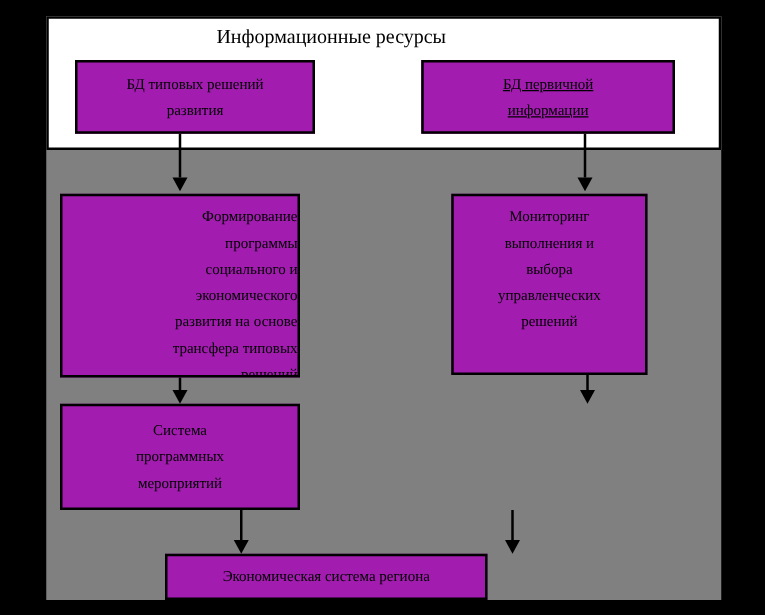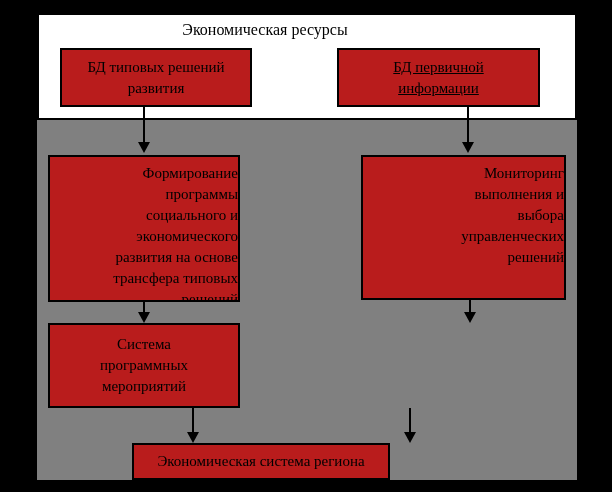--- a/index.html
+++ b/index.html
@@ -39,41 +39,41 @@
     left: 37px;
     top: 19px;
     width: 456px;
     text-align: center;
     font-size: 16px;
     line-height: 21px;
     white-space: nowrap;
   }
   .node {
     position: absolute;
-    background: #b91c1c;
+    background: #a21caf;
     border: 2px solid #000000;
     box-sizing: border-box;
     text-align: center;
-    font-size: 15px;
+    font-size: 12px;
     line-height: 21px;
     white-space: pre-line;
     overflow: hidden;
   }
   .node.center {
     display: flex;
     align-items: center;
     justify-content: center;
   }
   .node.topalign {
     padding-top: 6px;
   }
   .box-db-typical   { left: 60px;  top: 48px;  width: 192px; height: 59px; }
   .box-db-primary   { left: 337px; top: 48px;  width: 203px; height: 59px; text-decoration: underline; }
   .box-formation    { left: 48px;  top: 155px; width: 192px; height: 147px; text-align: right; }
-  .box-monitor-sel  { left: 361px; top: 155px; width: 205px; height: 145px; text-align: right; }
+  .box-monitor-sel  { left: 361px; top: 155px; width: 157px; height: 145px; }
   .box-measures     { left: 48px;  top: 323px; width: 192px; height: 85px; }
   .box-monitor-prog { left: 337px; top: 323px; width: 239px; height: 85px; }
   .box-econ         { left: 132px; top: 443px; width: 258px; height: 37px; }
 
   .arrow {
     position: absolute;
     width: 12px;
     display: flex;
     flex-direction: column;
     align-items: center;
@@ -99,21 +99,21 @@
   .arrow-6 { left: 404px; top: 408px; height: 35px; }
 </style>
 </head>
 <body>
 
 <div class="canvas">
 
   <div class="top-panel"></div>
   <div class="gray-panel"></div>
 
-  <div class="diagram-title">Экономическая ресурсы</div>
+  <div class="diagram-title">Информационные ресурсы</div>
 
   <div class="node center box-db-typical">БД типовых решений
 развития</div>
 
   <div class="node center box-db-primary">БД первичной
 информации</div>
 
   <div class="node topalign box-formation">Формирование
 программы
 социального и

